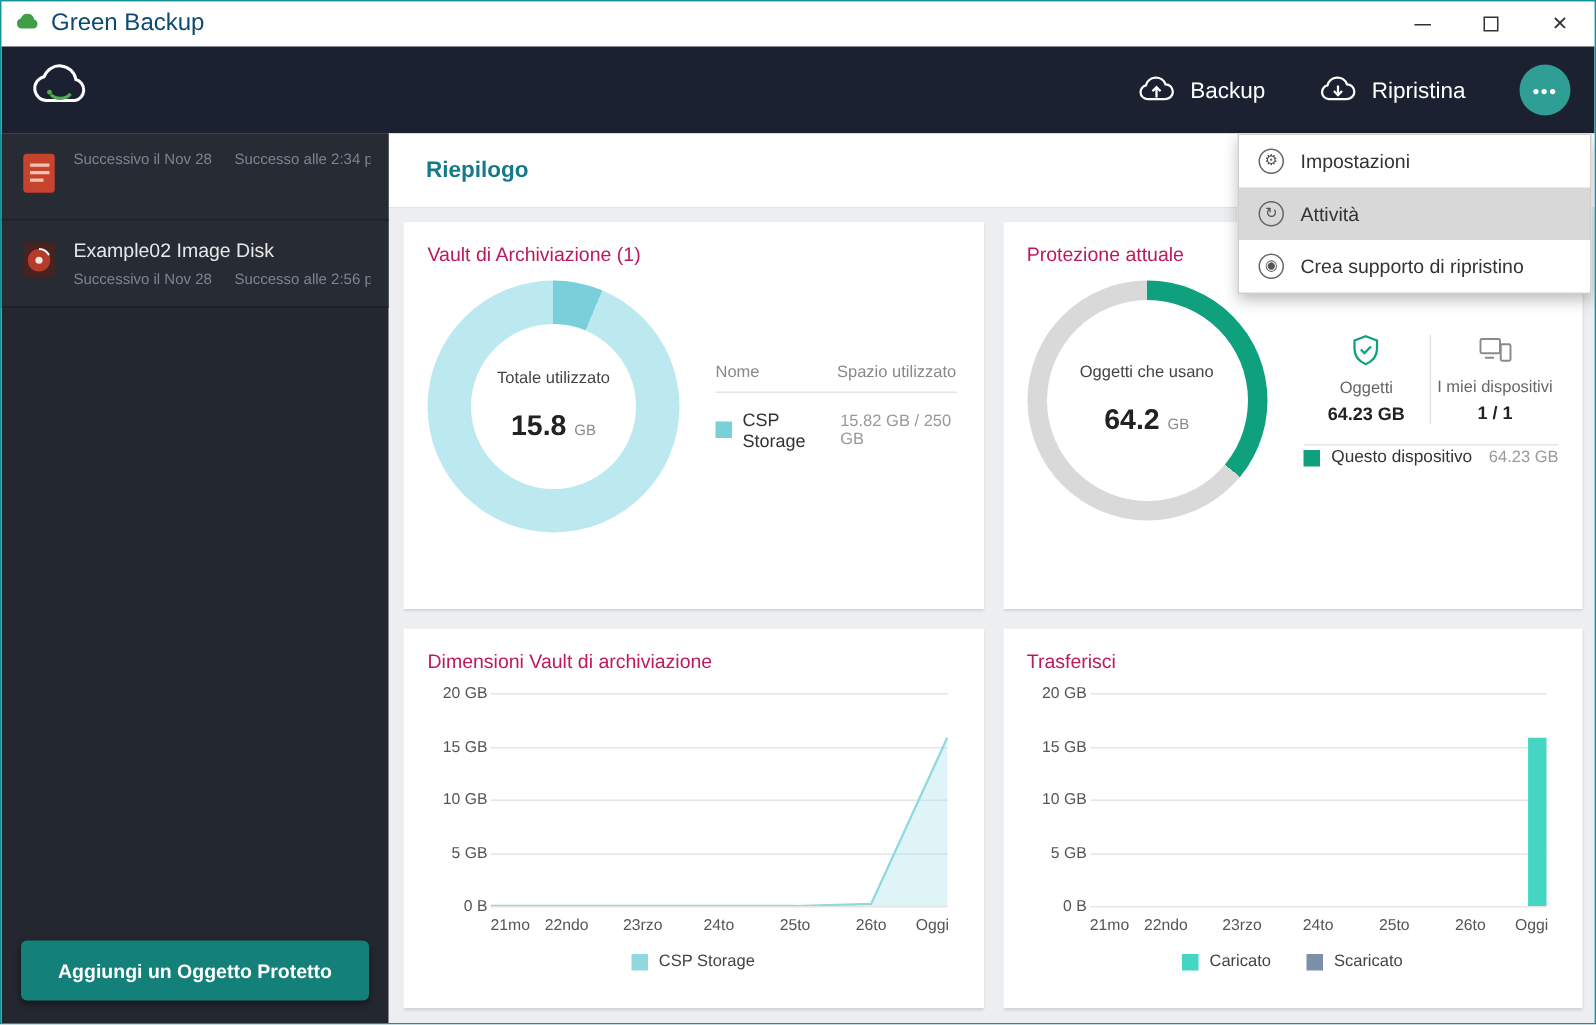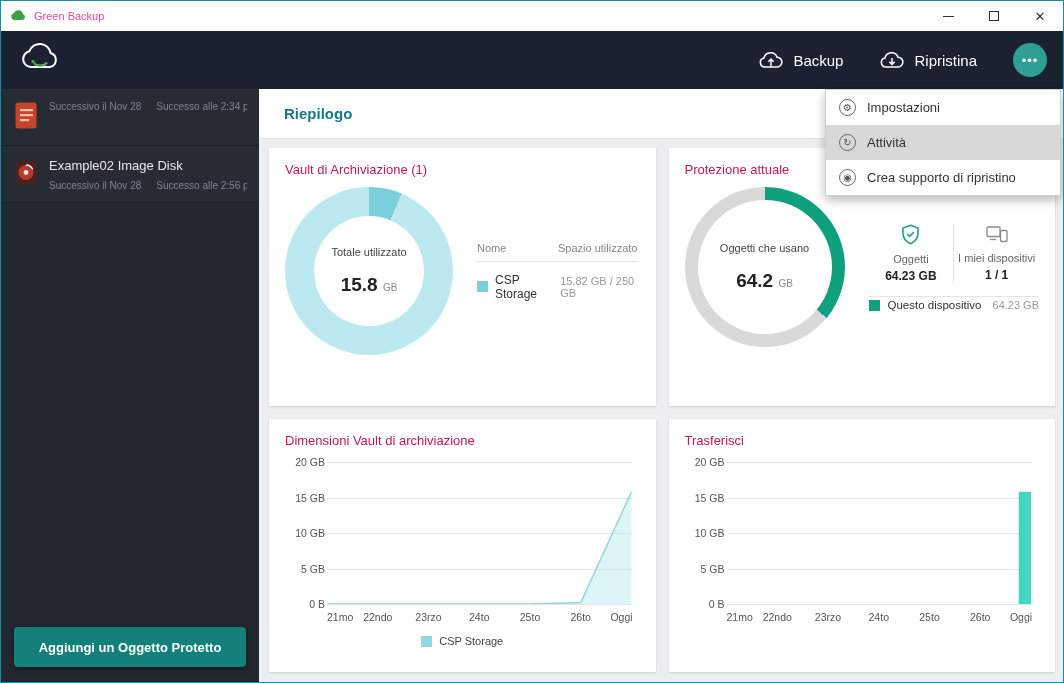--- a/index.html
+++ b/index.html
@@ -1,21 +1,21 @@
 <!DOCTYPE html>
 <html><head>
 <meta charset="utf-8">
 <style>
   html,body{margin:0;padding:0;background:#fff;font-family:"Liberation Sans","DejaVu Sans",sans-serif;}
   *{box-sizing:border-box;}
   .window{width:1064px;height:683px;border:1px solid #12939b;position:relative;overflow:hidden;background:#edeef0;}
 
   
   .titlebar{height:30px;background:#fff;display:flex;align-items:center;gap:7px;padding-left:9px;}
-  .app-title{font-size:11px;color:#ec4899;}
+  .app-title{font-size:16px;color:#0c4a6e;}
   .win-controls{margin-left:auto;display:flex;height:100%;}
   .win-btn{width:46px;height:100%;display:grid;place-items:center;color:#333;font-size:13px;cursor:pointer;}
   .min-glyph{width:11px;height:1px;background:#333;}
   .max-glyph{width:10px;height:10px;border:1px solid #333;}
 
   
   .header{height:58px;background:#1b2130;display:flex;align-items:center;padding:0 16px 0 18px;}
   .header-actions{margin-left:auto;display:flex;align-items:center;gap:36px;color:#fff;font-size:15px;}
   .hbtn{display:flex;align-items:center;gap:9px;cursor:pointer;}
   .more{width:34px;height:34px;border-radius:50%;background:#2f9e94;display:grid;place-items:center;color:#fff;font-size:13px;letter-spacing:1px;cursor:pointer;}
@@ -331,18 +331,28 @@
             <div class="xlabels">
                 <div class="xlabel" style="left: 0%; transform: translateX(0px);">21mo</div>
                 <div class="xlabel" style="left: 16.6667%; transform: translateX(-50%);">22ndo</div>
                 <div class="xlabel" style="left: 33.3333%; transform: translateX(-50%);">23rzo</div>
                 <div class="xlabel" style="left: 50%; transform: translateX(-50%);">24to</div>
                 <div class="xlabel" style="left: 66.6667%; transform: translateX(-50%);">25to</div>
                 <div class="xlabel" style="left: 83.3333%; transform: translateX(-50%);">26to</div>
                 <div class="xlabel" style="left: 100%; transform: translateX(-95%);">Oggi</div>
               </div>
           </div>
+          <div class="legend">
+            <span class="legend-item">
+              <span class="swatch" style="background: rgb(69, 214, 195);"></span>
+              <span>Caricato</span>
+            </span>
+            <span class="legend-item">
+              <span class="swatch" style="background: rgb(125, 144, 169);"></span>
+              <span>Scaricato</span>
+            </span>
+          </div>
         </div>
 
       </div>
     </main>
   </div>
 </div>
 
 </body></html>

